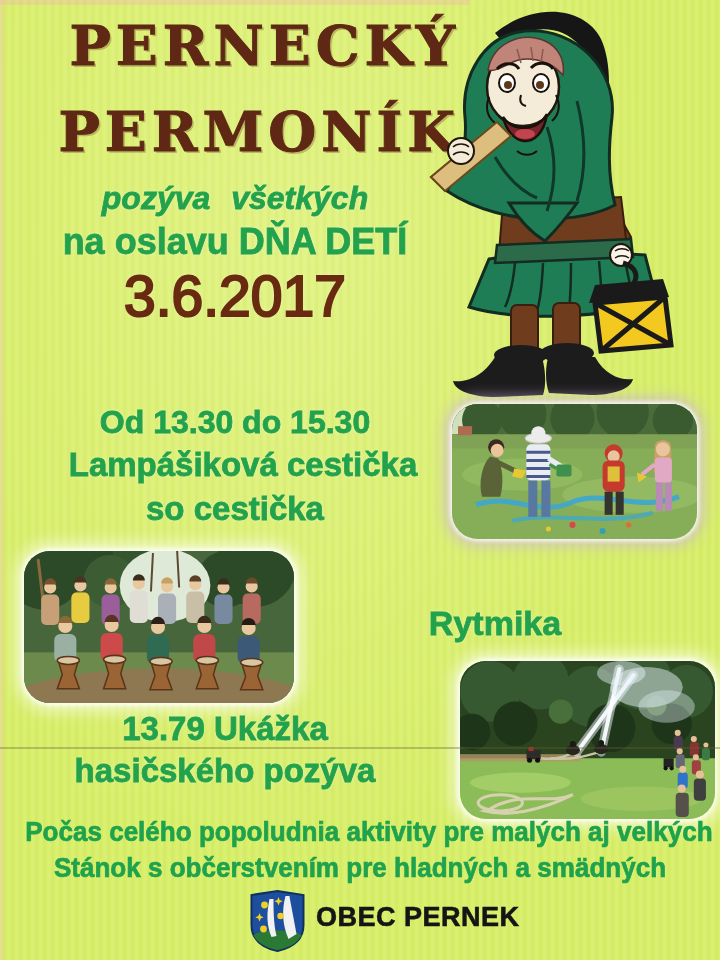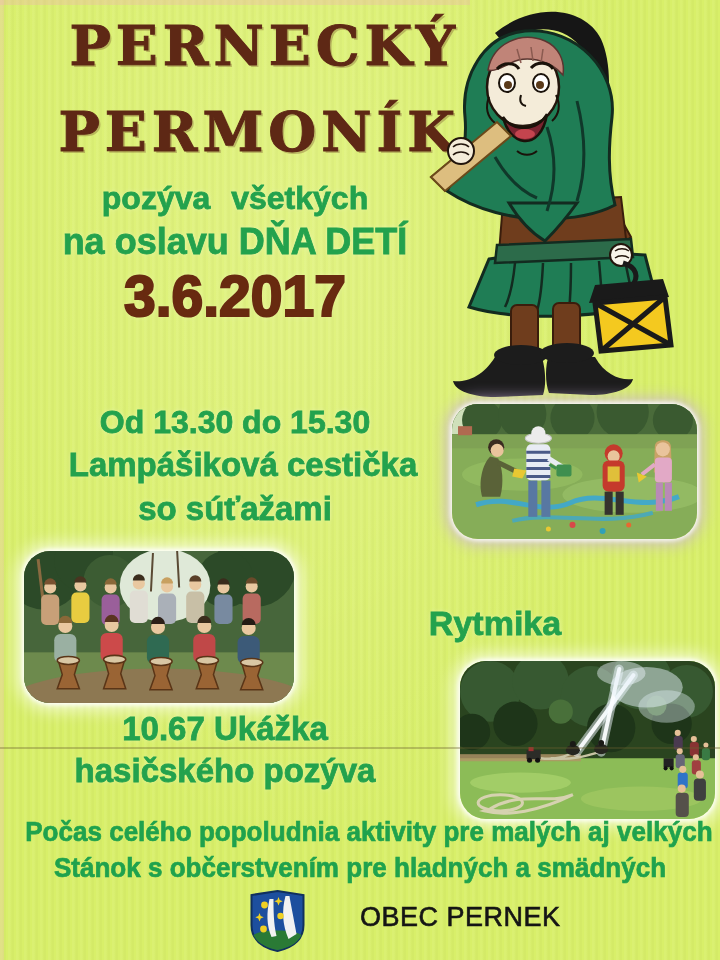--- a/index.html
+++ b/index.html
@@ -21,61 +21,61 @@
     -webkit-text-stroke:1px currentColor;
     text-shadow:2px 2px 0 rgba(94,40,21,.28);
     white-space:nowrap;
   }
   .green-head{
     color:var(--green-text,#23a24d);font-weight:bold;text-align:center;line-height:1;
     -webkit-text-stroke:.8px currentColor;white-space:nowrap;
     text-shadow:0 0 5px rgba(255,255,255,.35);
   }
   .maroon-big{
-    color:var(--date-text,#682a10);font-weight:bold;text-align:center;line-height:1;
+    color:var(--date-text,#682a10);font-weight:normal;text-align:center;line-height:1;
     font-size:57px;-webkit-text-stroke:2.2px currentColor;white-space:nowrap;
     text-shadow:0 0 6px rgba(255,255,255,.3);
   }
   .footer-line{
     color:var(--footer-text,#1fa24d);font-weight:bold;text-align:center;line-height:1;
     font-size:28px;-webkit-text-stroke:.7px currentColor;white-space:nowrap;
     transform:scaleX(.93);transform-origin:50% 50%;
   }
   .photo{
     position:absolute;border-radius:26px;overflow:hidden;
     box-shadow:0 0 4px 2px rgba(255,255,255,.9), 0 0 16px 8px rgba(255,255,255,.65);
   }
   .photo.kids{box-shadow:0 0 4px 2px rgba(255,255,255,.9),0 0 14px 7px rgba(205,175,230,.65);}
   .photo svg{display:block;width:100%;height:100%;}
   .fold-line{left:0;top:747px;width:720px;height:2px;background:rgba(105,95,45,.35);z-index:30;}
   .org-label{
-    color:var(--organizer-text,#151515);font-weight:normal;font-size:27px;line-height:1;
-    letter-spacing:.5px;-webkit-text-stroke:.6px currentColor;white-space:nowrap;margin-left:44px;
+    color:var(--organizer-text,#151515);font-weight:bold;font-size:27px;line-height:1;
+    letter-spacing:.5px;-webkit-text-stroke:.6px currentColor;white-space:nowrap;
   }
   .invite-wide{word-spacing:12px;}
 </style>
 </head>
 <body>
 
 <div class="poster">
 
   <div class="abs edge-top"></div>
   <div class="abs edge-left"></div>
 
   <div class="abs title" style="left:20px;top:18px;width:440px;">PERNECKÝ</div>
   <div class="abs title" style="left:20px;top:104px;width:440px;">PERMONÍK</div>
 
-  <div class="abs green-head invite-wide" style="left:15px;top:182px;width:440px;font-size:32px;">pozýva všetkých</div>
+  <div class="abs green-head invite-wide" style="left:15px;top:182px;width:440px;font-size:32px;font-style:italic;">pozýva všetkých</div>
   <div class="abs green-head" style="left:15px;top:224px;width:440px;font-size:36px;">na oslavu DŇA DETÍ</div>
 
   <div class="abs maroon-big" style="left:15px;top:268px;width:440px;">3.6.2017</div>
 
   <div class="abs green-head" style="left:15px;top:406px;width:440px;font-size:32px;">Od 13.30 do 15.30</div>
   <div class="abs green-head" style="left:8px;top:448px;width:470px;font-size:33px;">Lampášiková cestička</div>
-  <div class="abs green-head" style="left:0px;top:492px;width:470px;font-size:33px;">so súťažami</div>
+  <div class="abs green-head" style="left:0px;top:492px;width:470px;font-size:33px;">so cestička</div>
 
   <svg class="abs" style="left:425px;top:5px;" width="285" height="412" viewBox="0 0 285 412">
 
     <polygon points="6,172 160,44 174,60 20,186" fill="#ddbe7f" stroke="#6b4a1a" stroke-width="2"></polygon>
 
     <path d="M70,28 C110,-4 160,2 176,34 C186,56 187,92 177,121 L160,114 C168,88 168,58 154,40 C134,16 96,22 80,40 Z" fill="#161616"></path>
 
     <polygon points="62,182 26,152 40,132 80,166" fill="#6f3d1d" stroke="#3a1d0c" stroke-width="2"></polygon>
     <polygon points="180,185 206,232 186,250 158,203" fill="#6f3d1d" stroke="#3a1d0c" stroke-width="2"></polygon>
 
@@ -284,21 +284,21 @@
       <g fill="#d9c7a4" stroke="#5a3517" stroke-width="1.5">
         <ellipse cx="44" cy="108" rx="11" ry="4"></ellipse>
           <ellipse cx="90" cy="107" rx="11" ry="4"></ellipse>
         <ellipse cx="136" cy="109" rx="11" ry="4"></ellipse>
           <ellipse cx="182" cy="108" rx="11" ry="4"></ellipse>
         <ellipse cx="226" cy="110" rx="11" ry="4"></ellipse>
       </g>
     </svg>
   </div>
 
-  <div class="abs green-head" style="left:35px;top:712px;width:380px;font-size:33px;">10.67 Ukážka</div>
+  <div class="abs green-head" style="left:35px;top:712px;width:380px;font-size:33px;">13.79 Ukážka</div>
   <div class="abs green-head" style="left:20px;top:754px;width:410px;font-size:33px;">hasičského pozýva</div>
 
   <div class="photo" style="left:460px;top:661px;width:255px;height:158px;">
     <svg viewBox="0 0 253 156" preserveAspectRatio="none">
       <rect width="253" height="156" fill="#8cbc57"></rect>
       <rect width="253" height="96" fill="#2a441f"></rect>
       <circle cx="30" cy="30" r="30" fill="#375931"></circle>
         <circle cx="80" cy="20" r="28" fill="#375931"></circle>
       <circle cx="130" cy="35" r="30" fill="#375931"></circle>
         <circle cx="180" cy="18" r="30" fill="#375931"></circle>

